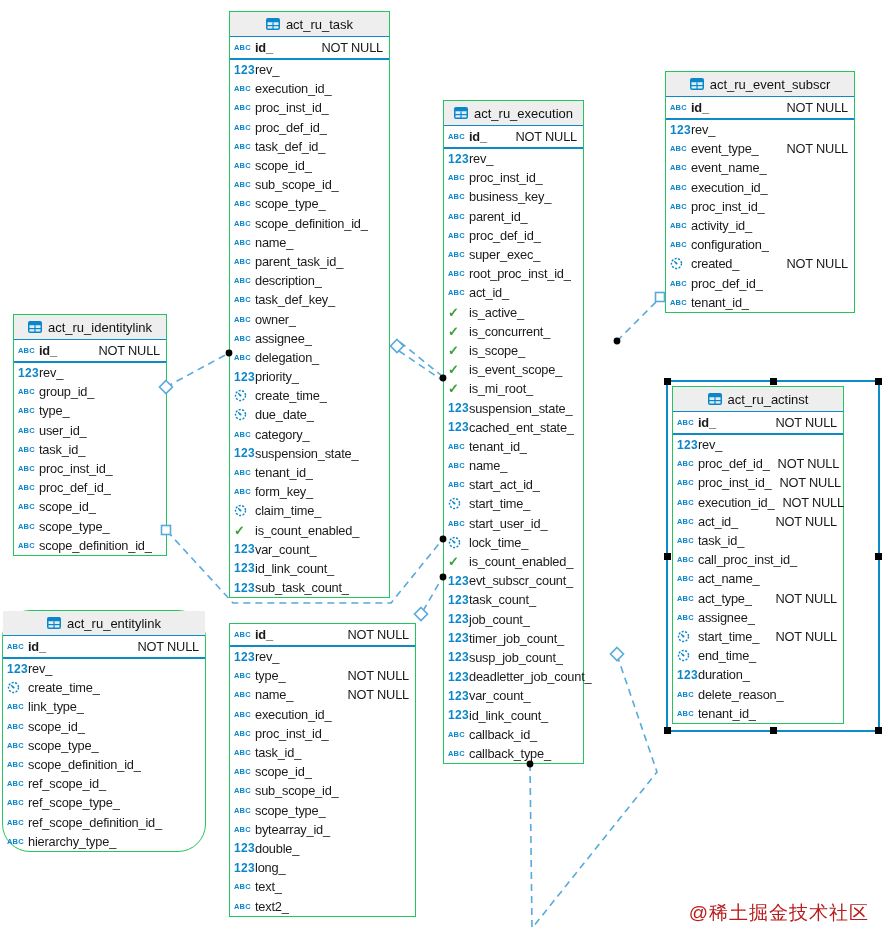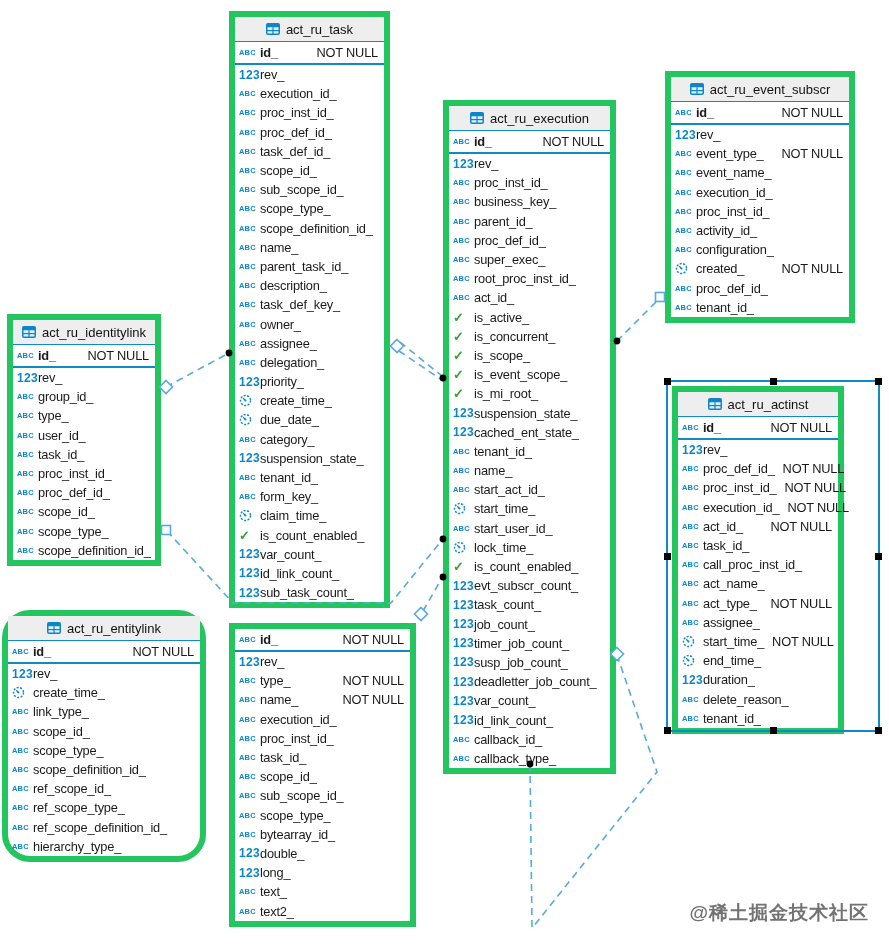--- a/index.html
+++ b/index.html
@@ -1,37 +1,37 @@
 <!DOCTYPE html>
 <html><head>
 <meta charset="utf-8">
 <style>
   html,body{margin:0;padding:0;background:#ffffff;}
   #canvas{position:relative;width:889px;height:951px;background:#ffffff;overflow:hidden;
           font-family:"Liberation Sans",sans-serif;}
-  .table{position:absolute;background:#ffffff;border:6px solid #22c55e;box-sizing:border-box;z-index:1;}
+  .table{position:absolute;background:#ffffff;border:1px solid #22c55e;box-sizing:border-box;z-index:1;}
   .thead{height:24px;background:#eeeeee;display:flex;align-items:center;justify-content:center;
          gap:6px;border-bottom:1.5px solid #0e8ac6;font-size:13px;color:#111;white-space:nowrap;}
   .row{display:flex;align-items:center;height:19.2px;padding:0 6px 0 4px;font-size:12.8px;
        letter-spacing:-0.2px;color:#1a1a1a;white-space:nowrap;box-sizing:border-box;}
   .pkrow{height:23px;border-bottom:2px solid #0e8ac6;}
   .pkrow .fname{font-weight:bold;}
   .type-icon{width:21px;flex:0 0 21px;display:flex;align-items:center;color:#0b87c9;font-weight:bold;}
   .t-abc{font-size:7.5px;letter-spacing:0.2px;}
   .t-123{font-size:12px;letter-spacing:0.3px;}
   .t-bool{color:#3ba03b;font-size:13px;}
   .nn{margin-left:auto;padding-left:8px;font-weight:normal;}
   #rel-svg{position:absolute;left:0;top:0;z-index:3;pointer-events:none;}
   .selection{position:absolute;border:2px solid #0e8ac6;box-sizing:border-box;z-index:4;pointer-events:none;}
   .handle{position:absolute;width:7px;height:7px;background:#000;pointer-events:auto;}
   .h-nw{left:-4px;top:-4px}.h-n{left:50%;top:-4px;margin-left:-3.5px}.h-ne{right:-4px;top:-4px}
   .h-w{left:-4px;top:50%;margin-top:-3.5px}.h-e{right:-4px;top:50%;margin-top:-3.5px}
   .h-sw{left:-4px;bottom:-4px}.h-s{left:50%;bottom:-4px;margin-left:-3.5px}.h-se{right:-4px;bottom:-4px}
-  .watermark{position:absolute;right:20px;top:900px;font-size:19px;color:#737373;z-index:5;
-             letter-spacing:1px;font-weight:bold;}
+  .watermark{position:absolute;right:20px;top:900px;font-size:19px;color:#b91c1c;z-index:5;
+             letter-spacing:1px;}
 </style>
 </head>
 <body>
 
 <div id="canvas">
   <svg id="rel-svg" width="889" height="951">
       <path d="M166,387 L229,353" fill="none" stroke="#57aadb" stroke-width="1.6" stroke-dasharray="7 5"></path>
       <path d="M166,380.5 L172.5,387 L166,393.5 L159.5,387 Z" fill="#ffffff" stroke="#57aadb" stroke-width="1.6"></path>
       <circle cx="229" cy="353" r="3.4" fill="#000000"></circle>
       <path d="M400,342 L442,376" fill="none" stroke="#57aadb" stroke-width="1.6" stroke-dasharray="7 5"></path>
@@ -224,21 +224,21 @@
     <span class="fname">id_link_count_</span>
     <span class="nn"></span>
   </div>
         <div class="row">
     <span class="type-icon t-123">123</span>
     <span class="fname">sub_task_count_</span>
     <span class="nn"></span>
   </div>
       </div>
   </div>
-    <div class="table" style="left: 443px; top: 100px; width: 173px;">
+    <div class="table" style="left: 443px; top: 100px; width: 141px;">
     <div class="thead">
       <span class="ticon-wrap">
           <svg width="14" height="12" viewBox="0 0 14 12" style="display:block">
             <rect x="0.75" y="0.75" width="12.5" height="10.5" rx="1.2" fill="#dff0fa" stroke="#0b87c9" stroke-width="1.5"></rect>
             <rect x="0.75" y="0.75" width="12.5" height="3.4" rx="1" fill="#0b87c9"></rect>
             <line x1="7" y1="4.2" x2="7" y2="11" stroke="#0b87c9" stroke-width="1.2"></line>
             <line x1="1" y1="7.6" x2="13" y2="7.6" stroke="#0b87c9" stroke-width="1.2"></line>
           </svg>
         </span>
       <span class="ttitle">act_ru_execution</span>
@@ -492,21 +492,21 @@
     <span class="fname">proc_def_id_</span>
     <span class="nn"></span>
   </div>
         <div class="row">
     <span class="type-icon t-abc">ABC</span>
     <span class="fname">tenant_id_</span>
     <span class="nn"></span>
   </div>
       </div>
   </div>
-    <div class="table" style="left: 7px; top: 314px; width: 154px;">
+    <div class="table" style="left: 13px; top: 314px; width: 154px;">
     <div class="thead">
       <span class="ticon-wrap">
           <svg width="14" height="12" viewBox="0 0 14 12" style="display:block">
             <rect x="0.75" y="0.75" width="12.5" height="10.5" rx="1.2" fill="#dff0fa" stroke="#0b87c9" stroke-width="1.5"></rect>
             <rect x="0.75" y="0.75" width="12.5" height="3.4" rx="1" fill="#0b87c9"></rect>
             <line x1="7" y1="4.2" x2="7" y2="11" stroke="#0b87c9" stroke-width="1.2"></line>
             <line x1="1" y1="7.6" x2="13" y2="7.6" stroke="#0b87c9" stroke-width="1.2"></line>
           </svg>
         </span>
       <span class="ttitle">act_ru_identitylink</span>

